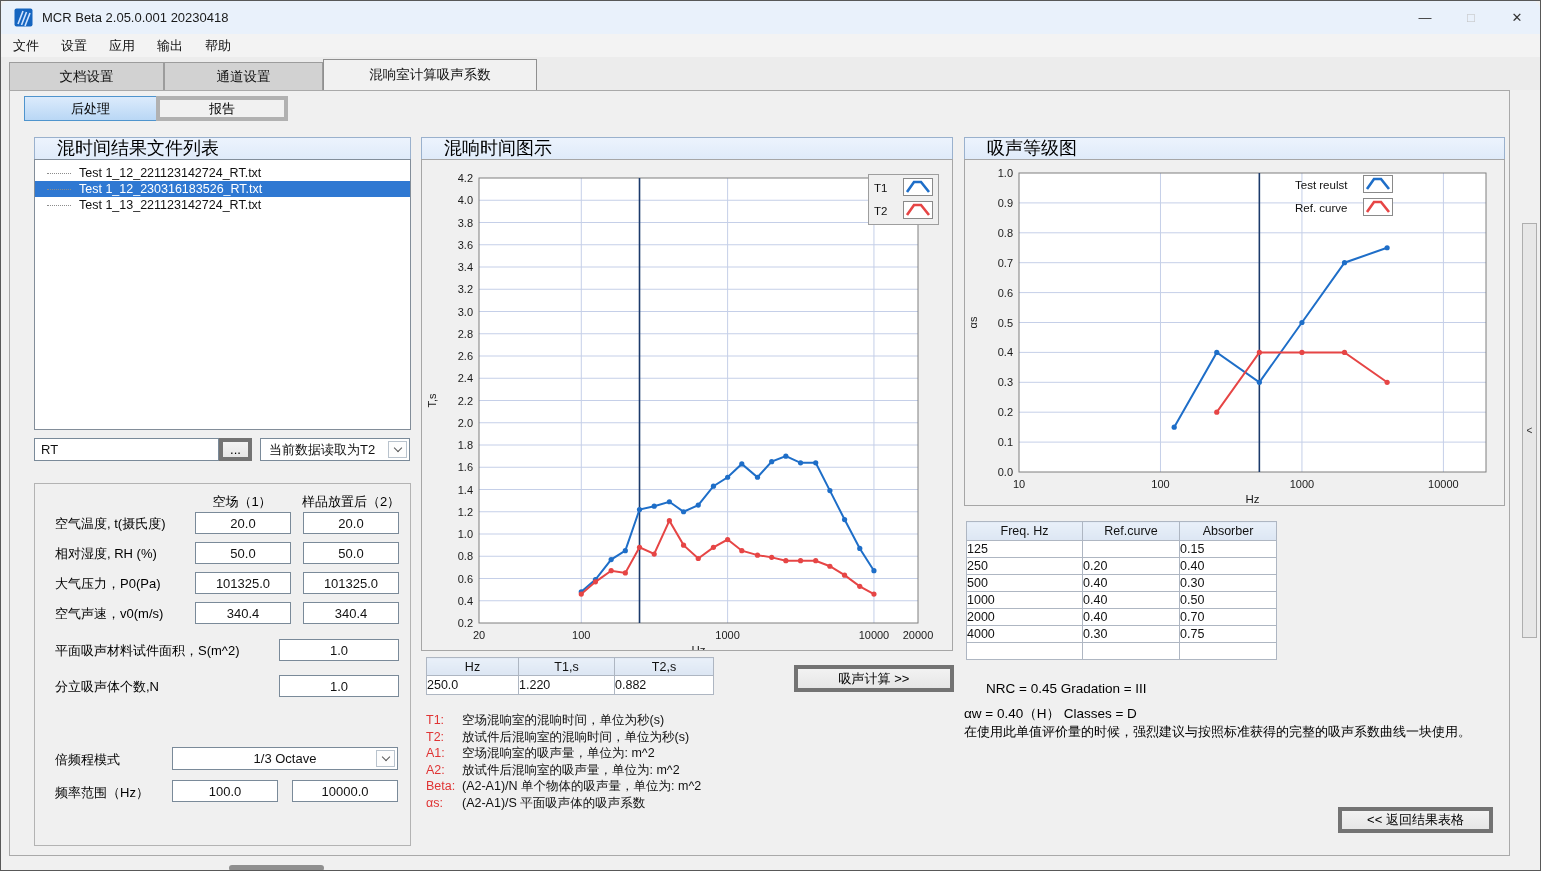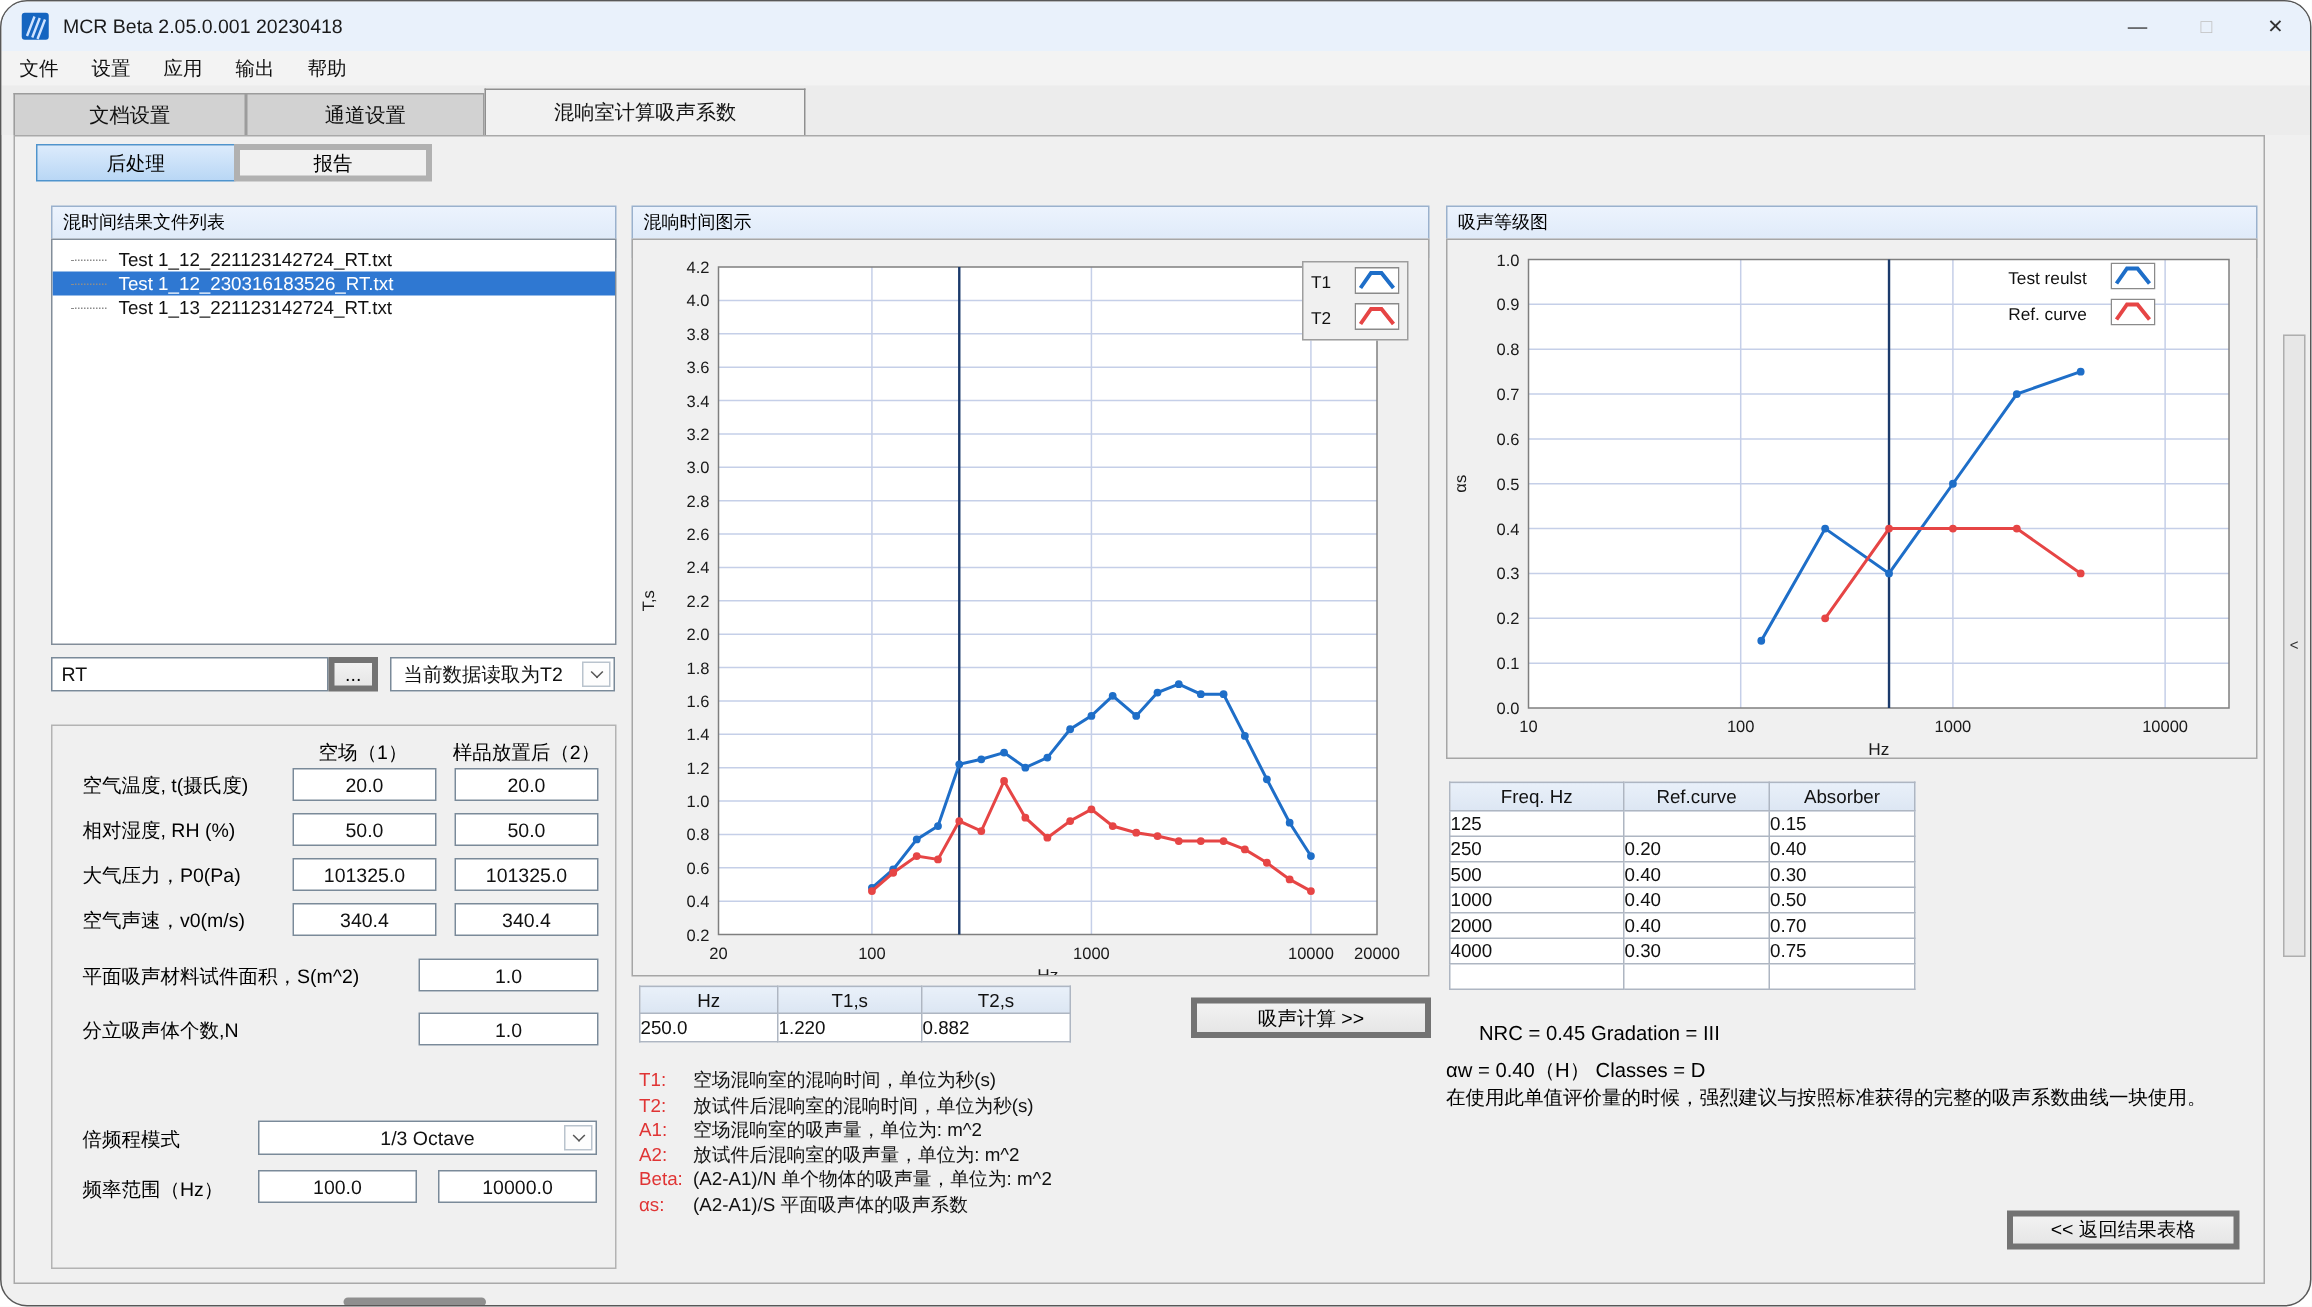--- a/index.html
+++ b/index.html
@@ -1,48 +1,48 @@
 <!DOCTYPE html>
 <html><head>
 <meta charset="utf-8">
 <style>
   *{box-sizing:border-box;margin:0;padding:0}
   html,body{width:1541px;height:871px;background:#fff;font-family:"Liberation Sans",sans-serif}
-  .window{position:absolute;left:0;top:0;width:1541px;height:871px;border:1px solid #585858;border-radius:18px;background:#f0f0f0;overflow:hidden;font-size:13px;color:#111}
+  .window{position:absolute;left:0;top:0;width:1541px;height:871px;border:1px solid #585858;border-radius:0;background:#f0f0f0;overflow:hidden;font-size:13px;color:#111}
   .titlebar{position:absolute;left:0;top:0;right:0;height:33px;background:#e9f1fb;border-radius:8px 8px 0 0;display:flex;align-items:center}
   .app-icon{margin-left:13px;width:19px;height:19px;flex:none}
   .title-text{margin-left:9px;font-size:13px;color:#1a1a1a}
   .win-controls{margin-left:auto;display:flex;height:33px}
   .win-btn{width:46px;height:33px;display:flex;align-items:center;justify-content:center;font-size:13px;color:#333}
   .win-btn.max{color:#c0c0c0}
   .menubar{position:absolute;left:0;top:33px;right:0;height:23px;background:#f3f3f3;display:flex;align-items:center;padding-left:1px}
   .menu-item{padding:0 11px;height:100%;display:flex;align-items:center;font-size:13px}
   .tabstrip{position:absolute;left:0;top:56px;right:0;height:33px;background:#ececec}
   .tab{position:absolute;bottom:0;display:flex;align-items:center;justify-content:center;font-size:13.5px;background:#d2d2d2;border:1px solid #9c9c9c;border-bottom:none;height:28px}
   .tab.active{background:#f1f1f1;border:1px solid #8f8f8f;border-bottom:none;height:31px;z-index:3}
   .content{position:absolute;left:8px;top:89px;width:1501px;height:766px;border:1px solid #a9a9a9;background:#f0f0f0}
   .btn{position:absolute;display:flex;align-items:center;justify-content:center;background:linear-gradient(#f2f2f2,#e6e6e6);border:4px solid #737373;font-size:13px;color:#000}
   .btn-sub-active{background:linear-gradient(#dcebfc,#b9d7f5);border:1px solid #4f94cd}
-  .panel-hdr{position:absolute;height:35px;line-height:20px;padding-left:7px;background:linear-gradient(#ecf3fd,#d8e6f7);border:1px solid #9ab1cd;font-size:12px;color:#000}
+  .panel-hdr{position:absolute;height:35px;line-height:20px;padding-left:22px;background:linear-gradient(#ecf3fd,#d8e6f7);border:1px solid #9ab1cd;font-size:18px;color:#000}
   .filelist{position:absolute;left:33px;top:158px;width:377px;height:271px;background:#fff;border:1px solid #828d99;padding-top:5px;overflow:hidden}
   .file-row{height:16px;display:flex;align-items:center;padding-left:12px;font-size:12.5px;white-space:nowrap}
   .tree{width:24px;height:1px;border-bottom:1px dotted #8c8c8c;margin-right:8px;flex:none}
   .file-row.selected{background:#2f78d2;color:#fff}
   .input{position:absolute;background:#fff;border:1px solid #7a8a99;text-align:center;font-size:13px;display:flex;align-items:center;justify-content:center}
   .input.left{justify-content:flex-start;padding-left:6px}
   .combo{position:absolute;background:#fff;border:1px solid #7a8a99;font-size:13px;display:flex;align-items:center;padding-left:8px}
   .combo.center{justify-content:center;padding-left:0}
   .combo-arrow{position:absolute;right:2px;top:2px;bottom:2px;width:19px;background:#fdfdfd;border:1px solid #b9c3cd;display:flex;align-items:center;justify-content:center}
   .chev{width:6px;height:6px;border-left:1.5px solid #555;border-bottom:1.5px solid #555;transform:rotate(-45deg);margin-top:-3px}
   .groupbox{position:absolute;border:1px solid #b3b3b3}
   .lbl{position:absolute;font-size:13px;white-space:nowrap;color:#000}
   .chart-box{position:absolute;border:1px solid #a6a6a6;background:#f0f0f0}
   .legend{position:absolute;display:flex;flex-direction:column;gap:3px;font-size:11.5px}
   .legend.boxed{border:1px solid #9e9e9e;background:#f0f0f0;padding:3px 5px}
-  .lg-row{display:flex;align-items:center;justify-content:center;gap:16px}
+  .lg-row{display:flex;align-items:center;justify-content:flex-start;gap:16px}
   table.mini-table{position:absolute;border-collapse:collapse;background:#fff;font-size:12.5px;border:1px solid #868e98}
   table.mini-table th{background:linear-gradient(#e9f0f9,#dce6f3);font-weight:normal}
   table.mini-table th,table.mini-table td{border:1px solid #aeb6c2;padding:0}
   .notes{position:absolute;left:425px;top:711px}
   .note-row{display:flex;font-size:12.5px;line-height:16.5px;white-space:nowrap}
   .note-key{color:#e03434;min-width:32px;margin-right:4px}
   .result-text{position:absolute;font-size:13.5px;white-space:nowrap;color:#000}
   .collapse-strip{position:absolute;left:1521px;top:222px;width:15px;height:415px;background:#e7e7e7;border:1px solid #aeaeae;display:flex;align-items:center;justify-content:center;font-size:10px;color:#333}
   .bottom-frag{position:absolute;left:228px;top:864px;width:95px;height:6px;background:#8f8f8f;border-radius:3px}
 </style>

